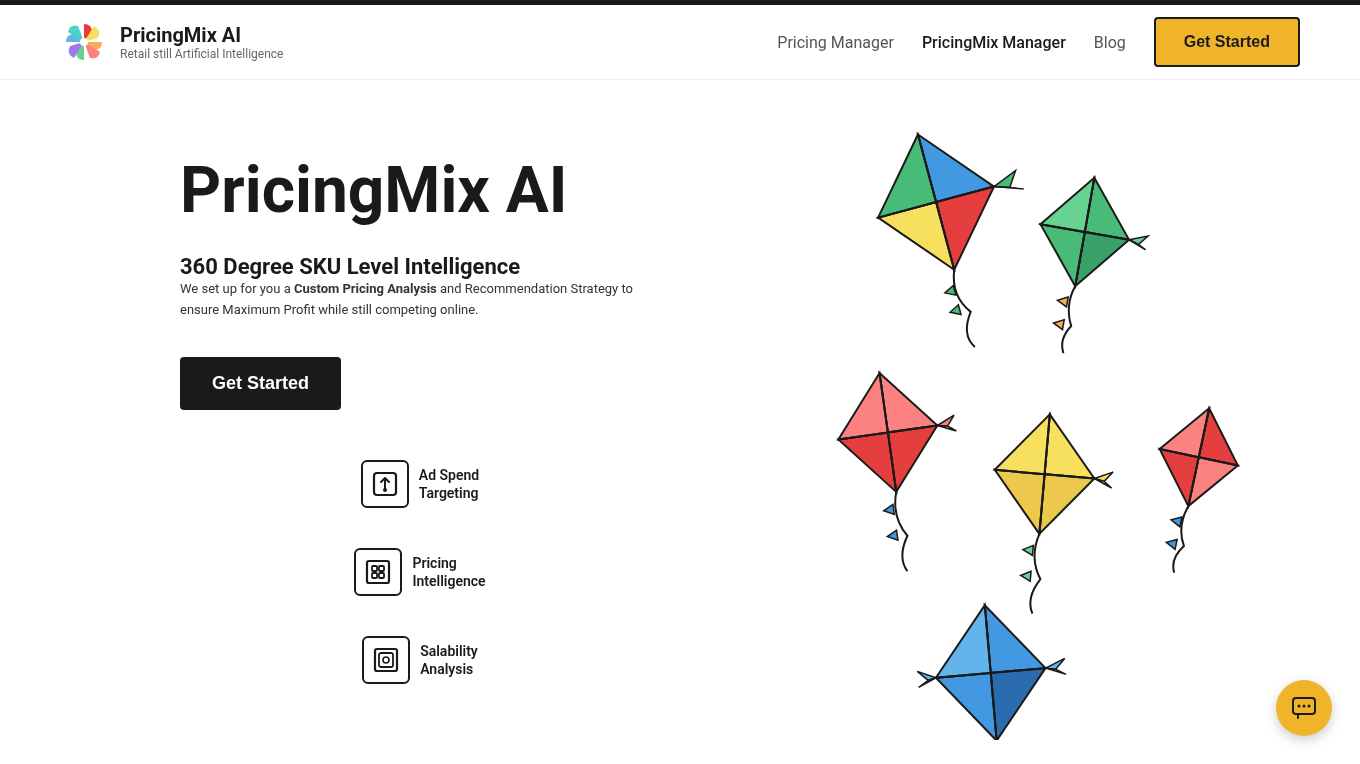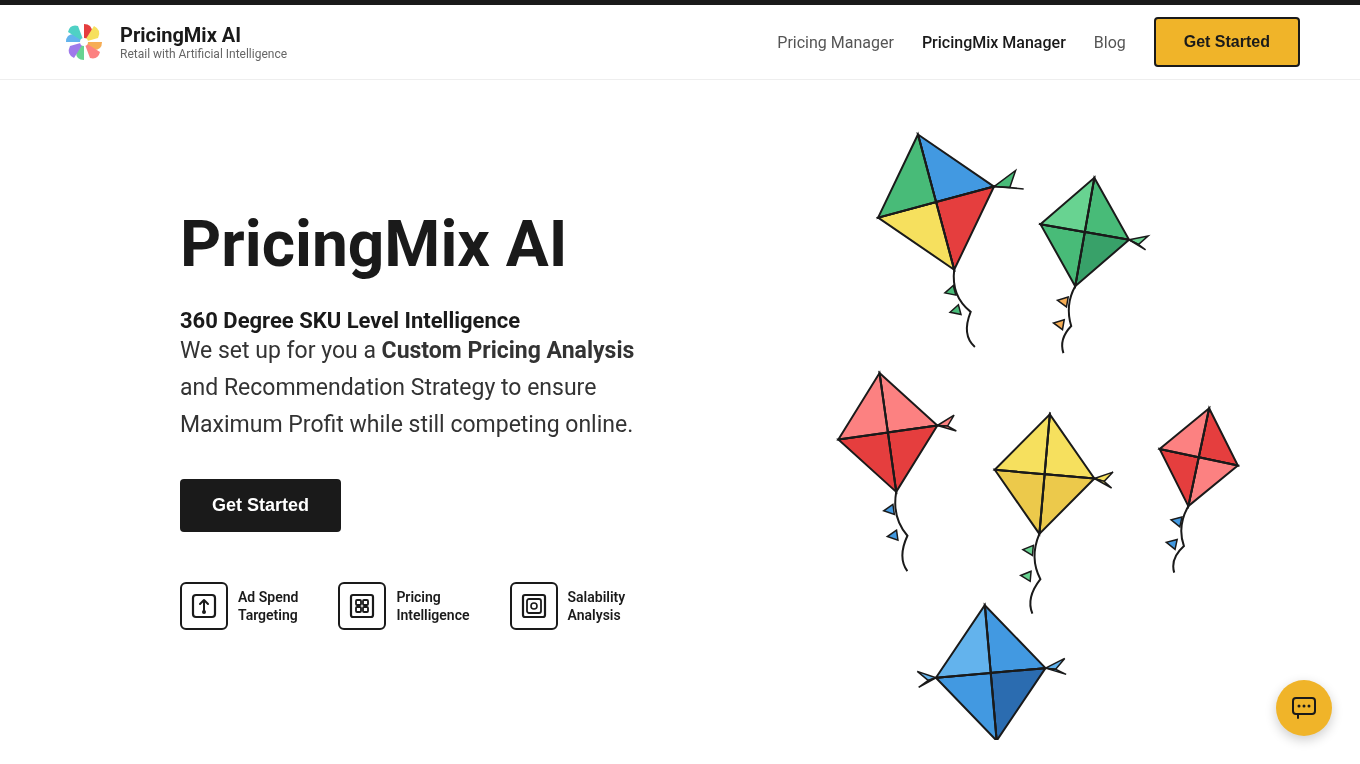--- a/index.html
+++ b/index.html
@@ -78,21 +78,21 @@
       margin-bottom: 28px;
     }
 
     .hero-subtitle {
       font-size: 22px;
       font-weight: 700;
       color: #1a1a1a;
     }
 
     .hero-description {
-      font-size: 23px;
+      font-size: 13px;
       color: #333;
       line-height: 1.6;
       margin-bottom: 36px;
     }
 
     .hero-description strong { font-weight: 700; }
 
     .get-started-btn-hero {
       background: #1a1a1a;
       color: #fff;
@@ -102,20 +102,21 @@
       font-weight: 700;
       border-radius: 4px;
       cursor: pointer;
       margin-bottom: 50px;
     }
 
     .feature-icons {
       display: flex;
       gap: 40px;
       align-items: center;
+      flex-direction: column;
     }
 
     .feature-item {
       display: flex;
       align-items: center;
       gap: 10px;
     }
 
     .feature-icon-box {
       width: 48px;
@@ -178,21 +179,21 @@
       <path d="M24 24 L24 42 Q16 42 16 34 Z" fill="#68d391"></path>
       <path d="M24 24 L6 24 Q6 16 14 16 Z" fill="#63b3ed"></path>
       <path d="M24 24 L34 8 Q42 12 38 20 Z" fill="#f6e05e"></path>
       <path d="M24 24 L40 34 Q38 42 30 40 Z" fill="#fc8181"></path>
       <path d="M24 24 L14 40 Q6 36 10 28 Z" fill="#9f7aea"></path>
       <path d="M24 24 L8 14 Q10 6 18 8 Z" fill="#4fd1c5"></path>
       <circle cx="24" cy="24" r="4" fill="#fff"></circle>
     </svg>
     <div class="logo-text-block">
       <span class="logo-name">PricingMix AI</span>
-      <span class="logo-tagline">Retail with Artificial Intelligence</span>
+      <span class="logo-tagline">Retail still Artificial Intelligence</span>
     </div>
   </div>
 
   <div class="nav-links">
     <a class="nav-link" href="#">Pricing Manager</a>
     <a class="nav-link active" href="#">PricingMix Manager</a>
     <a class="nav-link" href="#">Blog</a>
     <button class="get-started-btn-nav">Get Started</button>
   </div>
 </nav>

